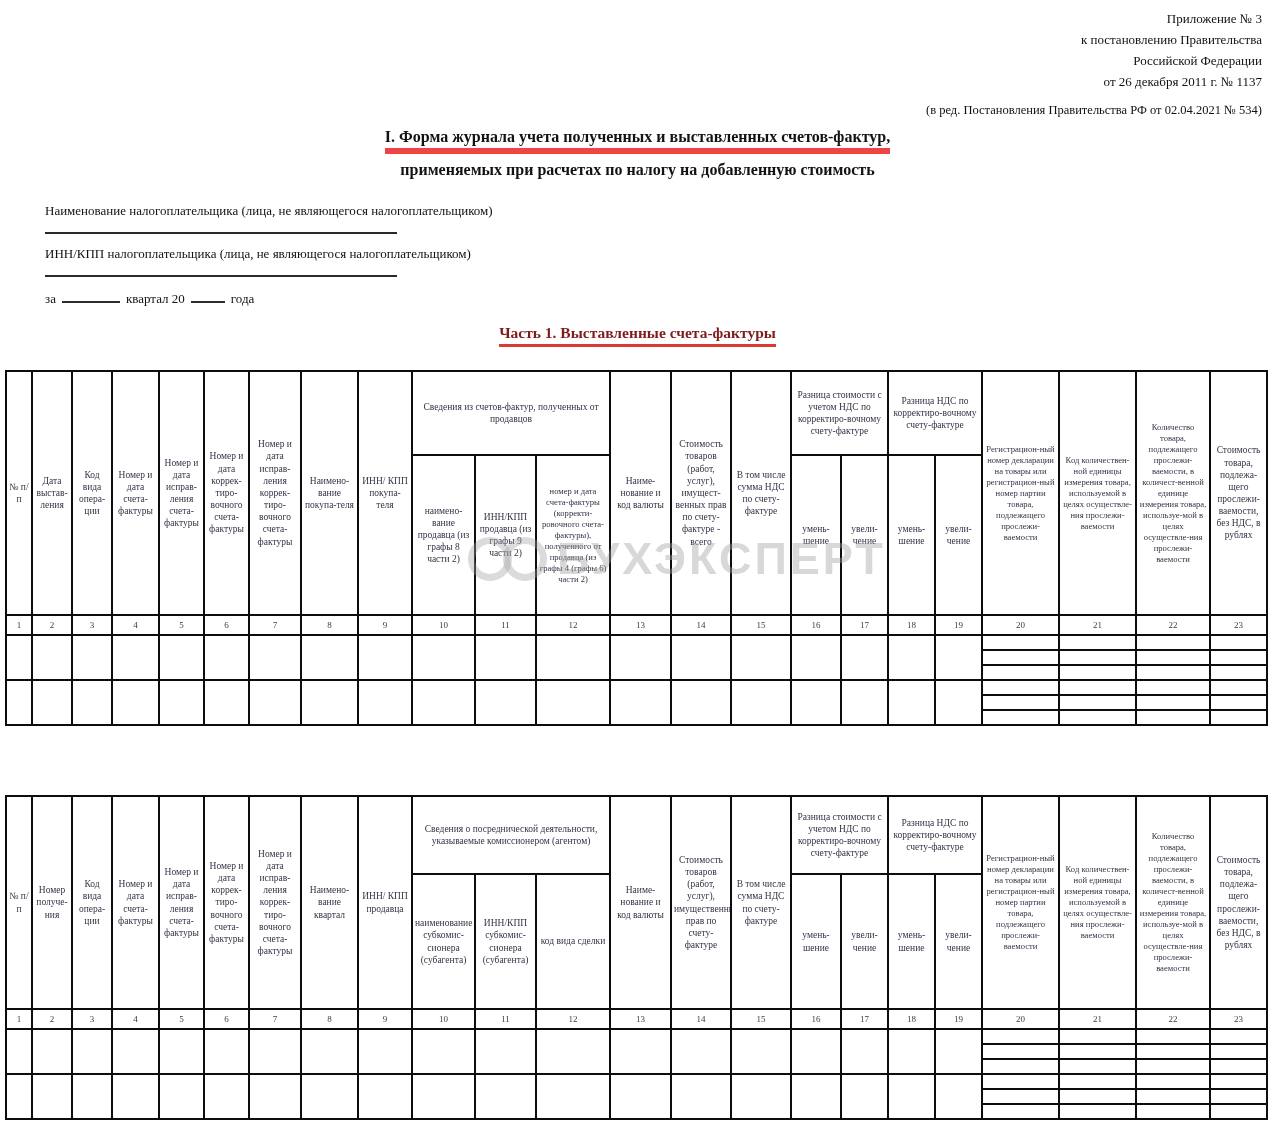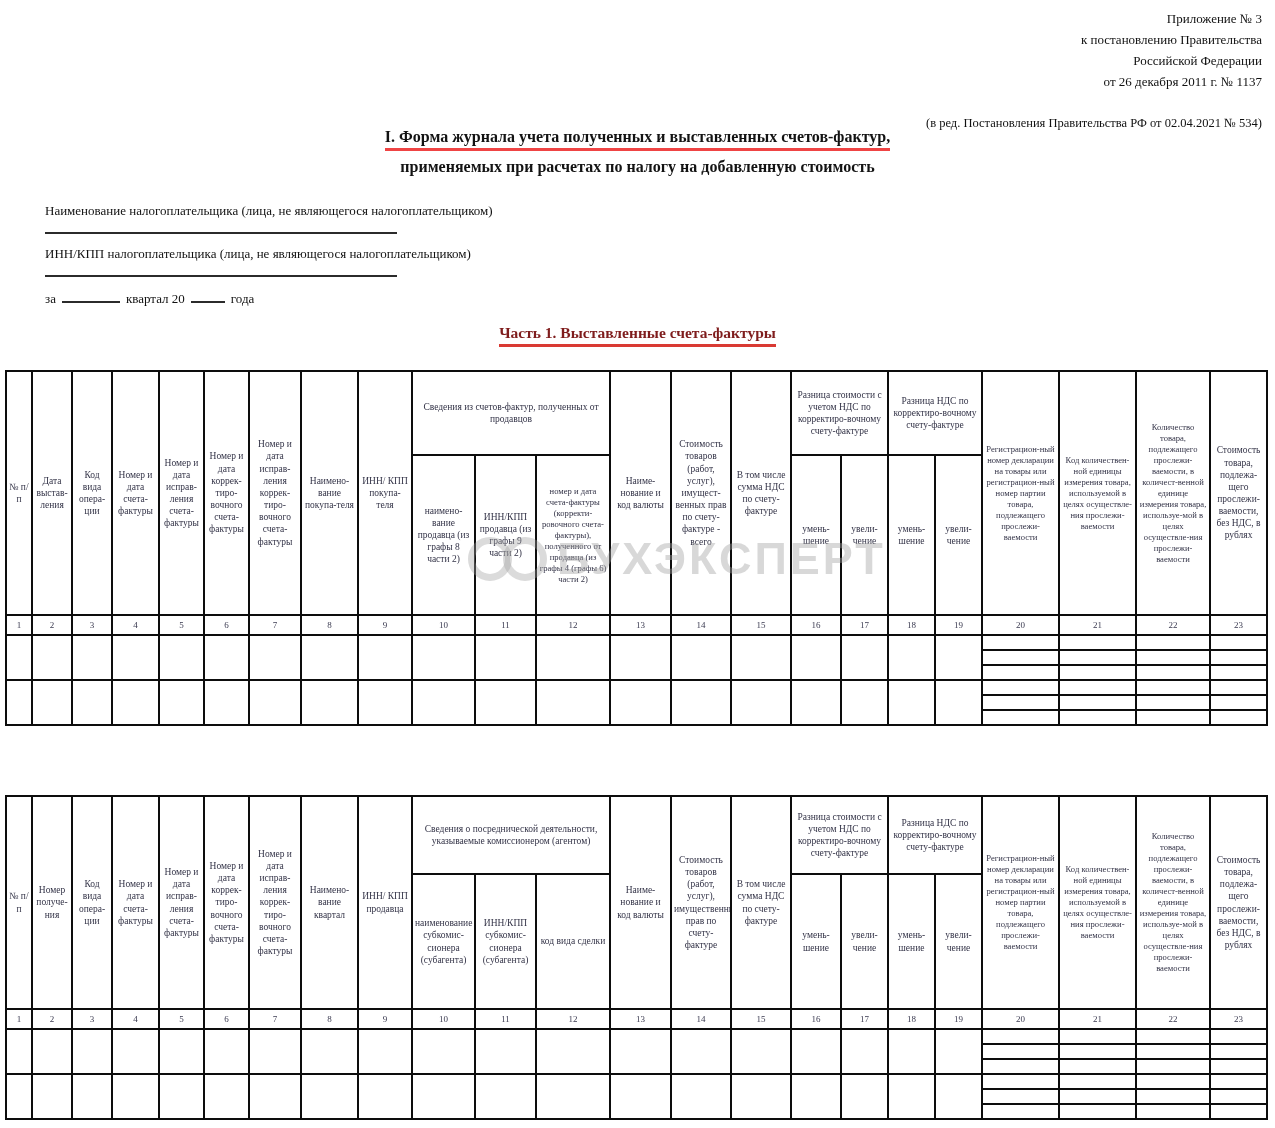--- a/index.html
+++ b/index.html
@@ -1,25 +1,25 @@
 <!DOCTYPE html>
 <html><head>
 <meta charset="utf-8">
 <style>
   html,body{margin:0;padding:0;background:#fff;}
   #page{position:relative;width:1275px;height:1128px;background:#fff;overflow:hidden;
         font-family:"Liberation Serif","DejaVu Serif",serif;color:#111;}
 
   
   .appendix{position:absolute;top:8px;right:13px;text-align:right;font-size:13px;line-height:21px;color:#111;}
-  .appendix .edition{margin-top:21px;font-size:12.5px;}
+  .appendix .edition{margin-top:8px;font-size:12.5px;}
 
   
   .doc-title{position:absolute;top:128px;left:0;right:0;text-align:center;font-size:16px;font-weight:bold;color:#131313;}
-  .doc-title .u-red{display:inline-block;border-bottom:3px solid #ef4444;padding-bottom:2px;}
+  .doc-title .u-red{display:inline-block;border-bottom:6px solid #ef4444;padding-bottom:2px;}
   .doc-title .line2{margin-top:7px;}
 
   
   .fields{position:absolute;top:203px;left:45px;font-size:13px;color:#111;}
   .rule{border:none;border-top:2px solid #2b2b2b;width:352px;margin:13px 0 0 0;}
   .f-label{margin-top:12px;}
   .f-label:first-child{margin-top:0;}
   .period{margin-top:12px;}
   .blank{display:inline-block;border-bottom:2px solid #2b2b2b;height:12px;vertical-align:baseline;}
   .blank.w1{width:58px;margin:0 6px;}

